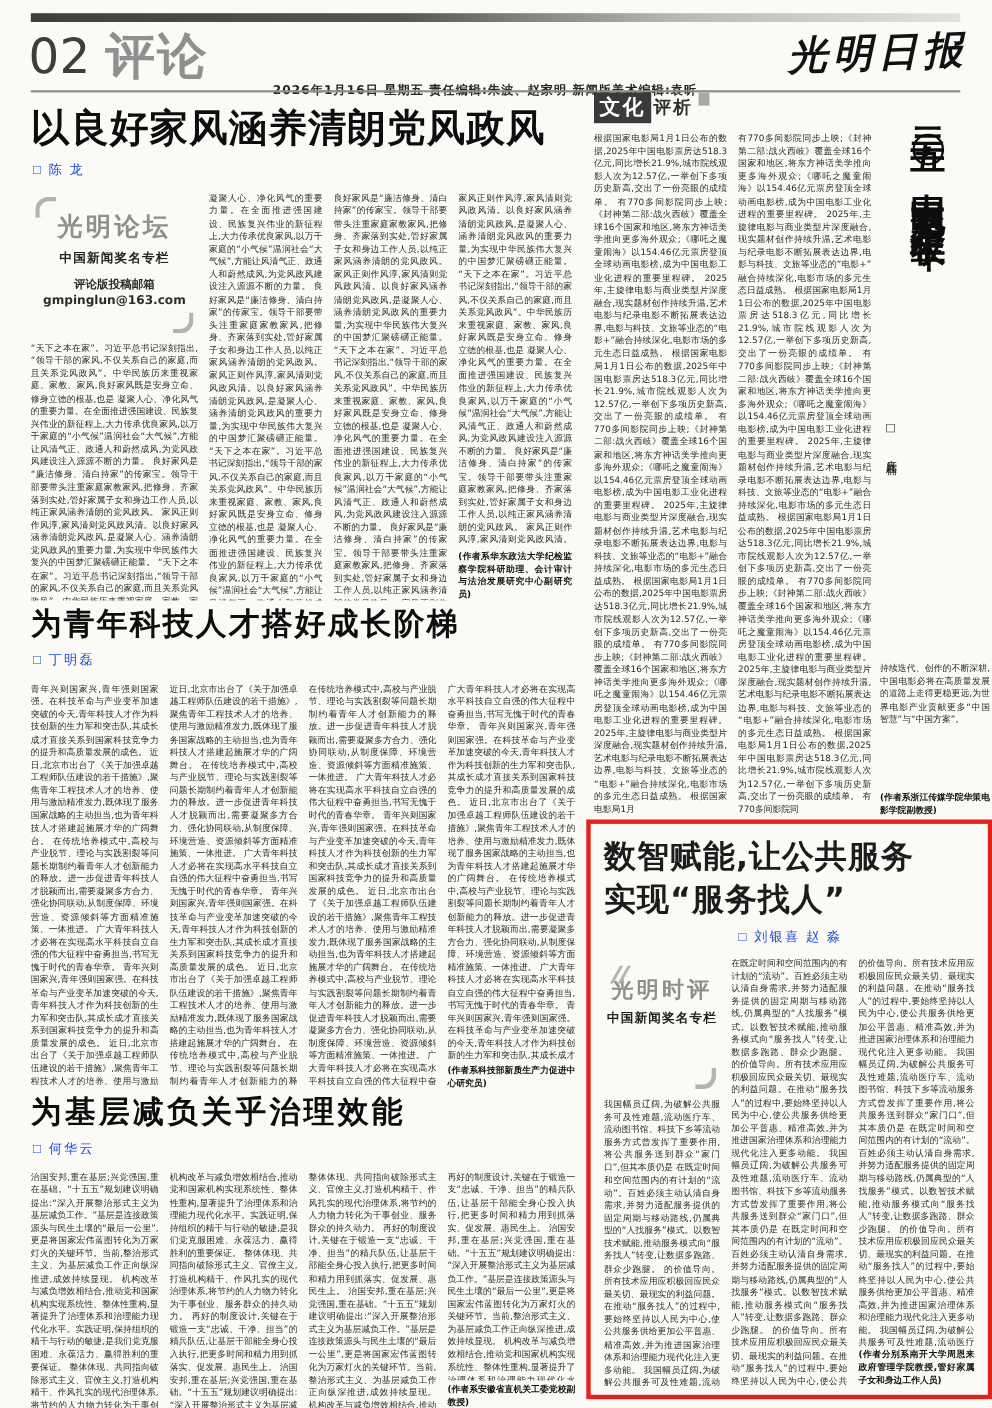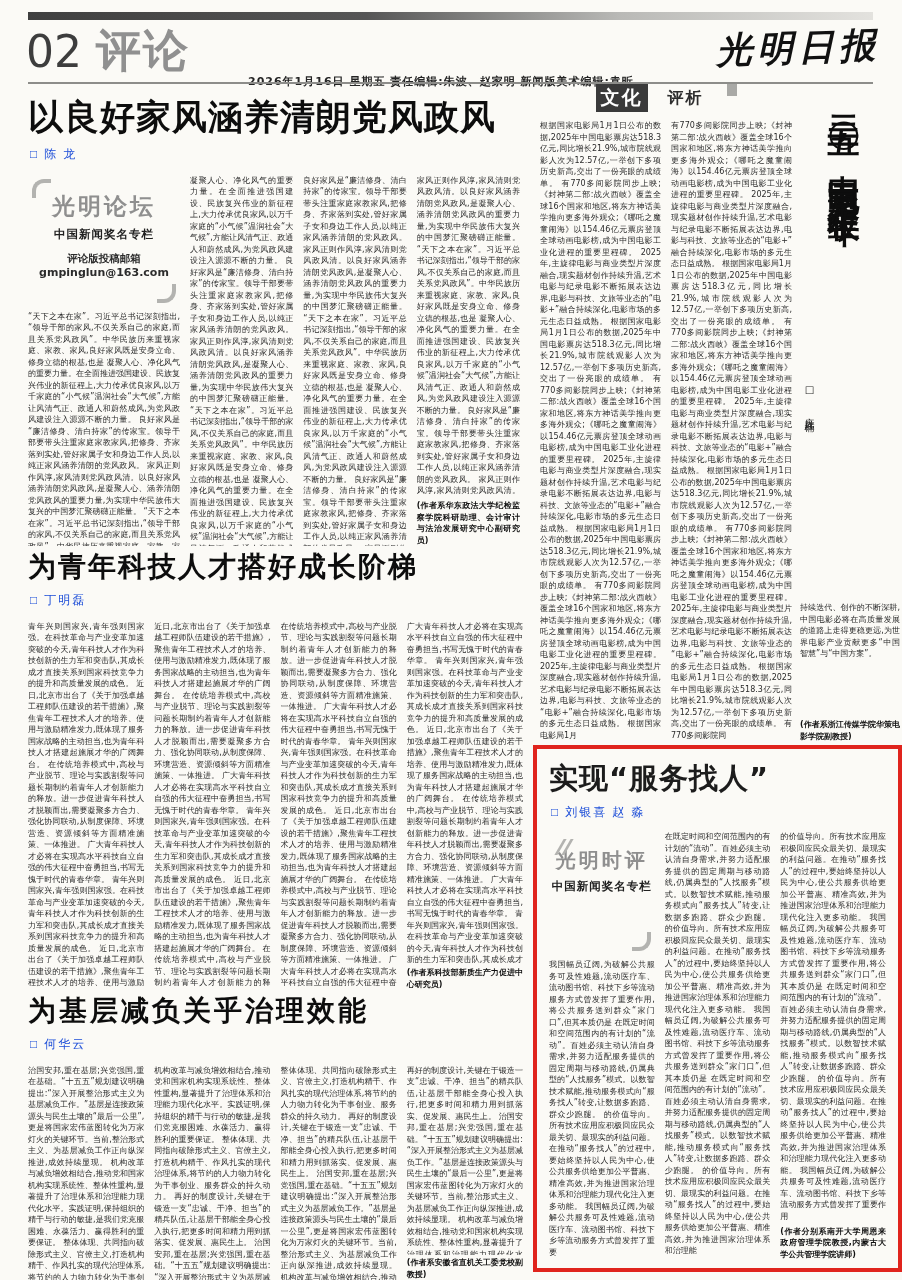--- a/index.html
+++ b/index.html
@@ -31,38 +31,38 @@
   .brandbox .bsub{font-size:11.5px;font-weight:700;color:#1f1f1f;margin-top:5px;letter-spacing:1px;}
   .brandbox .bnote{font-size:10.5px;font-weight:700;color:#2c2c2c;margin-top:10px;}
   .brandbox .bmail{font-size:11px;font-weight:700;color:#2c2c2c;}
   .qtl{position:absolute;left:4px;top:4px;width:15px;height:15px;border-top:4px solid #b3b3b0;
        border-left:4px solid #b3b3b0;border-top-left-radius:12px;}
   .qbr{position:absolute;right:4px;bottom:0px;width:15px;height:15px;border-bottom:4px solid #b3b3b0;
        border-right:4px solid #b3b3b0;border-bottom-right-radius:12px;}
   
   .culture{position:absolute;left:540px;top:84px;width:362px;height:658px;display:flex;}
   .cult-main{flex:1;min-width:0;display:flex;flex-direction:column;}
-  .cult-label{display:flex;justify-content:center;align-items:center;gap:20px;height:28px;margin-bottom:8px;}
+  .cult-label{display:flex;align-items:center;gap:2px;height:28px;margin-bottom:8px;}
   .cl-box{background:#3a3a3a;color:#fff;font-weight:700;font-size:19px;padding:1px 5px;letter-spacing:2px;}
   .cl-rest{font-size:16px;font-weight:700;color:#2e2e2e;letter-spacing:2px;
            font-family:"DejaVu Serif","DejaVu Sans",serif;}
   .cl-icon{width:10px;height:12px;background:#a9a9a6;margin-left:3px;align-self:flex-start;}
   .cult-cols{display:flex;gap:10px;flex:1;min-height:0;}
   .vstrip{position:relative;width:104px;margin-left:6px;}
   .vert-headline{position:absolute;left:30px;top:8px;height:610px;writing-mode:vertical-rl;text-orientation:upright;
         font-size:32px;font-weight:700;letter-spacing:4px;color:#0d0d0d;line-height:1;
         font-family:"DejaVu Serif","DejaVu Sans",serif;}
   .vert-byline{position:absolute;left:4px;top:300px;writing-mode:vertical-rl;text-orientation:upright;
         font-size:10px;color:#222;letter-spacing:2px;}
   .vtail{position:absolute;left:2px;bottom:0;width:100px;height:140px;display:flex;flex-direction:column;}
   
   .redbox{position:absolute;left:533px;top:745px;width:369px;height:527px;box-sizing:border-box;
           border:4px solid #e0241d;padding:10px 12px 8px 12px;display:flex;flex-direction:column;background:#fbfaf6;}
   .redbox h1{margin:0;font-size:29px;letter-spacing:1px;line-height:1.35;font-weight:800;}
-  .redbox .byline{margin-top:6px;}
+  .redbox .byline{margin-top:6px;text-align:center;}
   .redbox .artbody{margin-top:10px;}
   .timesbox{height:104px;margin-bottom:8px;}
   .slash1,.slash2{position:absolute;left:10px;top:8px;width:3px;height:16px;background:#b3b3b0;transform:skewX(-30deg);}
   .slash2{left:17px;}
 </style>
 </head>
 <body>
 
 <div class="paper">
 
@@ -161,36 +161,37 @@
       <div class="vert-headline">二〇二五,中国电影又是一个丰收年</div>
       <div class="vert-byline">□ 庞胜楠</div>
       <div class="vtail">
         <div class="coltext fill" style="flex:1;">持续迭代、创作的不断深耕,中国电影必将在高质量发展的道路上走得更稳更远,为世界电影产业贡献更多“中国智慧”与“中国方案”。</div>
         <div class="note">(作者系浙江传媒学院华策电影学院副教授)</div>
       </div>
     </div>
   </div>
 
   <div class="redbox">
+    <h1>数智赋能,让公共服务</h1>
     <h1>实现“服务找人”</h1>
     <div class="byline">□ 刘银喜   赵  淼</div>
     <div class="artbody">
       <div class="col">
         <div class="brandbox timesbox">
           <div class="slash1"></div>
           <div class="slash2"></div>
           <div class="qbr"></div>
           <div class="btitle" style="font-size:20px;">光明时评</div>
           <div class="bsub">中国新闻奖名专栏</div>
         </div>
         <div class="coltext fill">我国幅员辽阔,为破解公共服务可及性难题,流动医疗车、流动图书馆、科技下乡等流动服务方式曾发挥了重要作用,将公共服务送到群众“家门口”,但其本质仍是 在既定时间和空间范围内的有计划的“流动”。百姓必须主动认清自身需求,并努力适配服务提供的固定周期与移动路线,仍属典型的“人找服务”模式。以数智技术赋能,推动服务模式向“服务找人”转变,让数据多跑路、群众少跑腿。 的价值导向。所有技术应用应积极回应民众最关切、最现实的利益问题。在推动“服务找人”的过程中,要始终坚持以人民为中心,使公共服务供给更加公平普惠、精准高效,并为推进国家治理体系和治理能力现代化注入更多动能。 我国幅员辽阔,为破解公共服务可及性难题,流动医疗车、流动图书馆、科技下乡等流动服务方式曾发挥了重要</div>
       </div>
       <div class="col">
           <div class="coltext fill">在既定时间和空间范围内的有计划的“流动”。百姓必须主动认清自身需求,并努力适配服务提供的固定周期与移动路线,仍属典型的“人找服务”模式。以数智技术赋能,推动服务模式向“服务找人”转变,让数据多跑路、群众少跑腿。 的价值导向。所有技术应用应积极回应民众最关切、最现实的利益问题。在推动“服务找人”的过程中,要始终坚持以人民为中心,使公共服务供给更加公平普惠、精准高效,并为推进国家治理体系和治理能力现代化注入更多动能。 我国幅员辽阔,为破解公共服务可及性难题,流动医疗车、流动图书馆、科技下乡等流动服务方式曾发挥了重要作用,将公共服务送到群众“家门口”,但其本质仍是 在既定时间和空间范围内的有计划的“流动”。百姓必须主动认清自身需求,并努力适配服务提供的固定周期与移动路线,仍属典型的“人找服务”模式。以数智技术赋能,推动服务模式向“服务找人”转变,让数据多跑路、群众少跑腿。 的价值导向。所有技术应用应积极回应民众最关切、最现实的利益问题。在推动“服务找人”的过程中,要始终坚持以人民为中心,使公共服务供给更加公平普惠、精准高效,并为推进国家治理体系和治理能</div>
         </div>
       <div class="col">
         <div class="coltext fill">的价值导向。所有技术应用应积极回应民众最关切、最现实的利益问题。在推动“服务找人”的过程中,要始终坚持以人民为中心,使公共服务供给更加公平普惠、精准高效,并为推进国家治理体系和治理能力现代化注入更多动能。 我国幅员辽阔,为破解公共服务可及性难题,流动医疗车、流动图书馆、科技下乡等流动服务方式曾发挥了重要作用,将公共服务送到群众“家门口”,但其本质仍是 在既定时间和空间范围内的有计划的“流动”。百姓必须主动认清自身需求,并努力适配服务提供的固定周期与移动路线,仍属典型的“人找服务”模式。以数智技术赋能,推动服务模式向“服务找人”转变,让数据多跑路、群众少跑腿。 的价值导向。所有技术应用应积极回应民众最关切、最现实的利益问题。在推动“服务找人”的过程中,要始终坚持以人民为中心,使公共服务供给更加公平普惠、精准高效,并为推进国家治理体系和治理能力现代化注入更多动能。 我国幅员辽阔,为破解公共服务可及性难题,流动医疗车、流动图书馆、科技下乡等流动服务方式曾发挥了重要作用</div>
-        <div class="note">(作者分别系南开大学周恩来政府管理学院教授,内蒙古大学公共管理学院讲师)</div>
+        <div class="note">(作者分别系南开大学周恩来政府管理学院教授,管好家属子女和身边工作人员)</div>
       </div>
     </div>
   </div>
 
 </div>
 
 </body></html>

